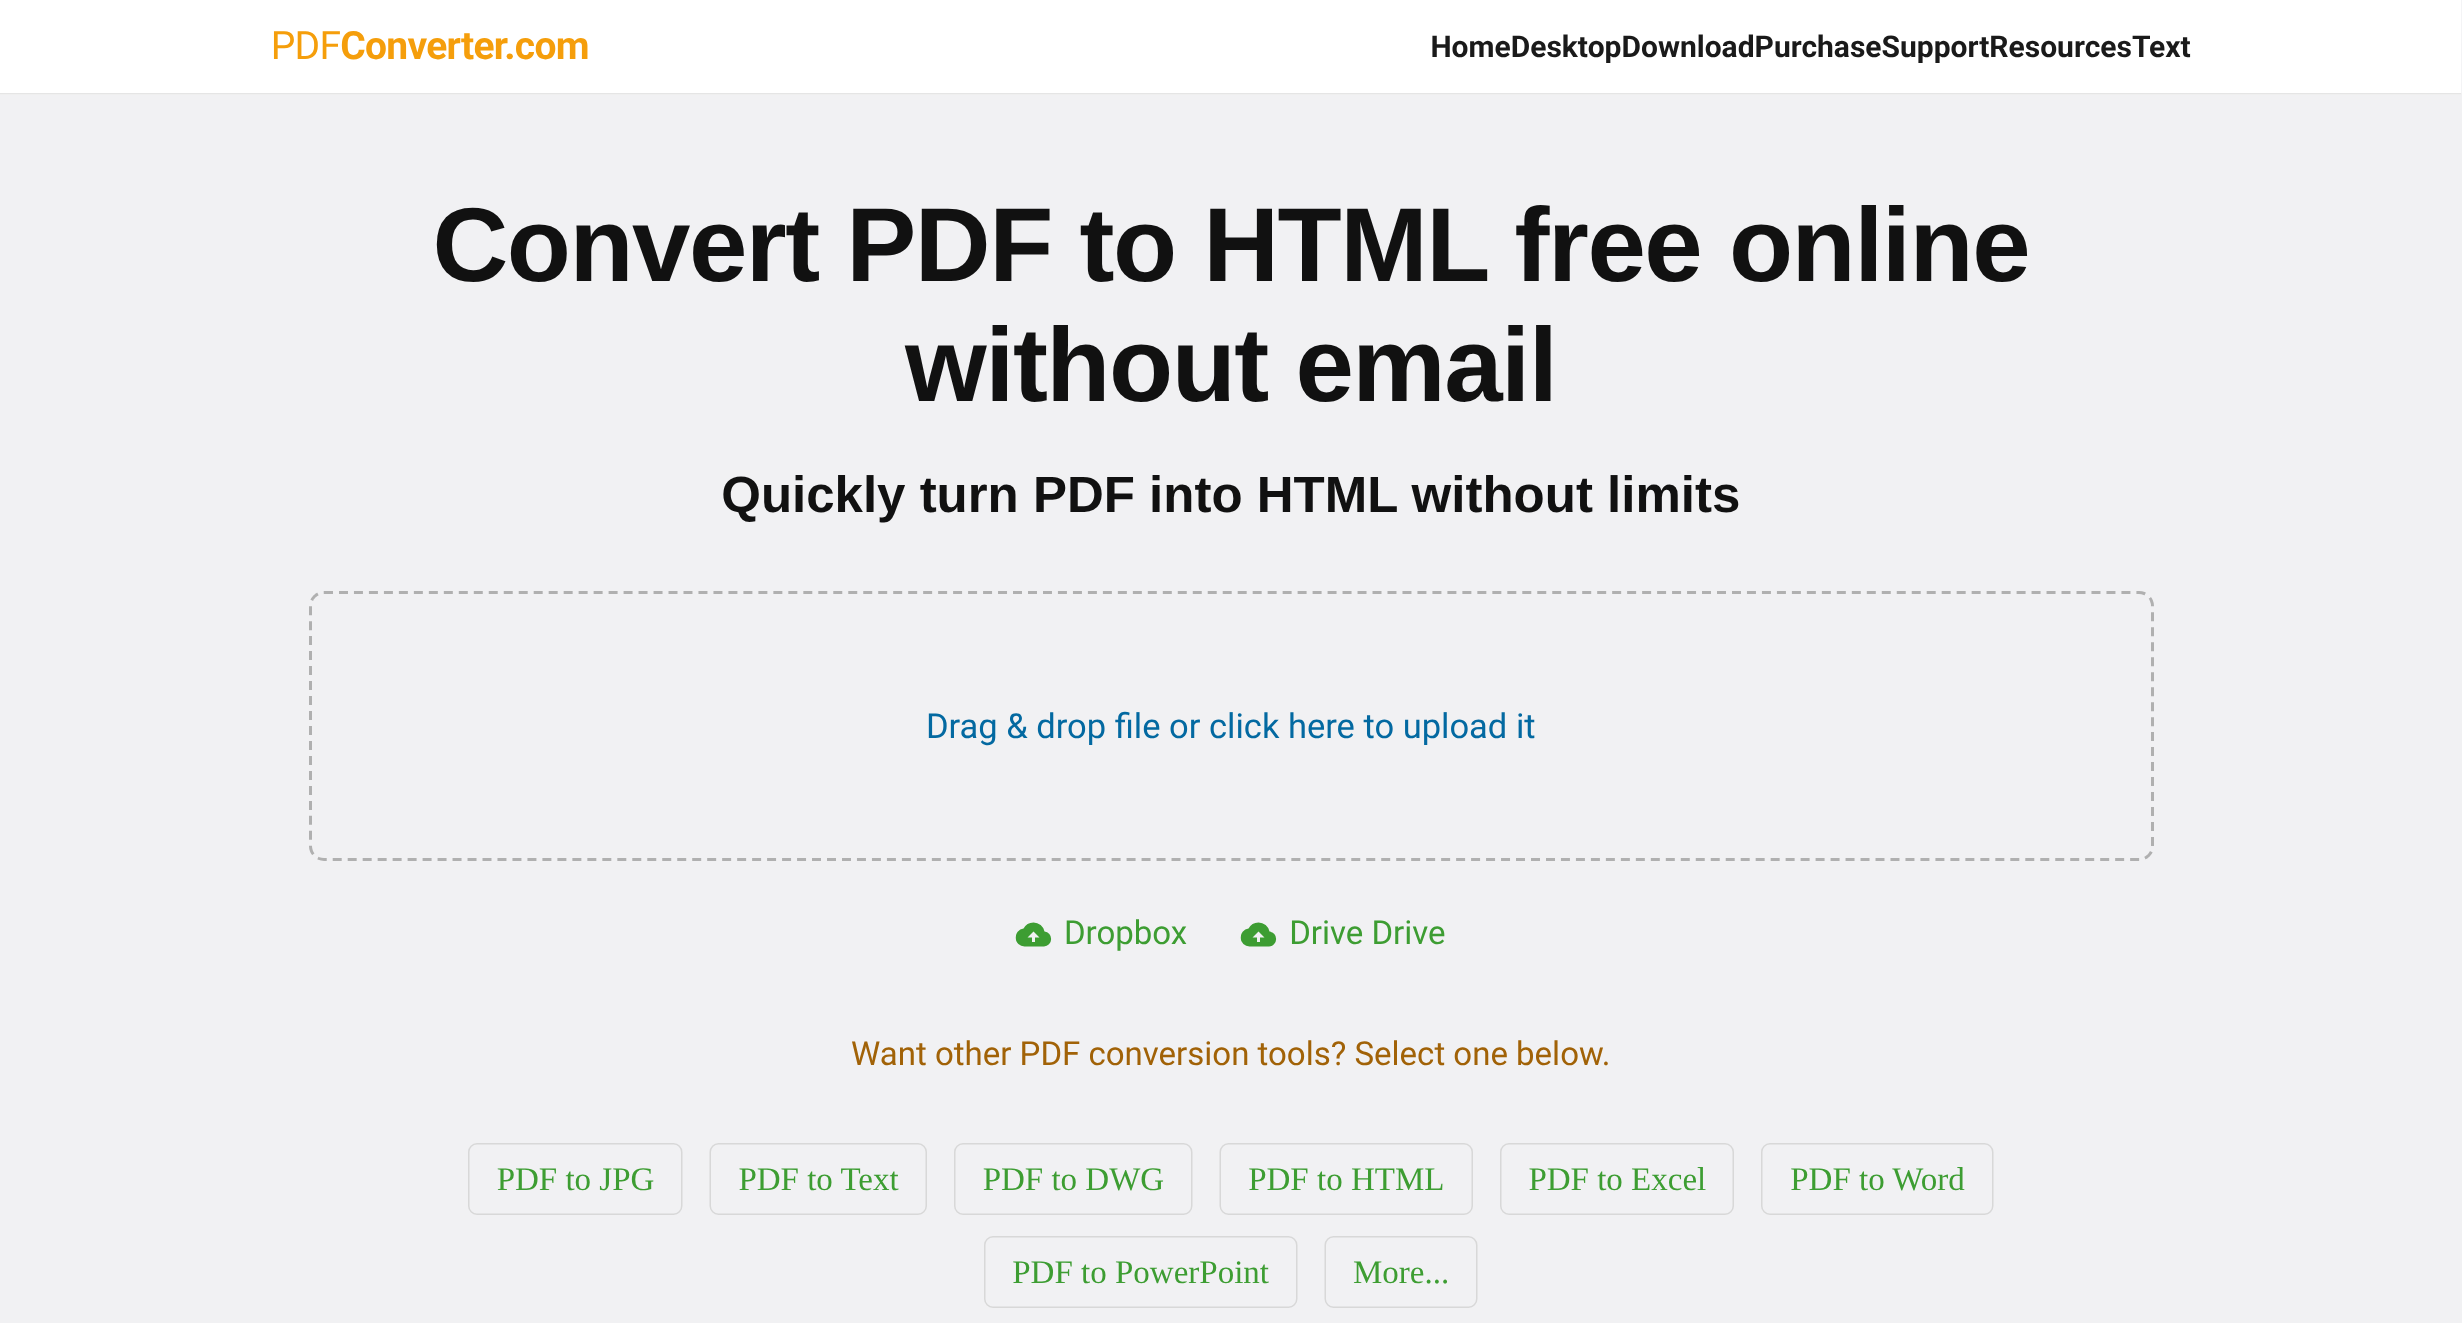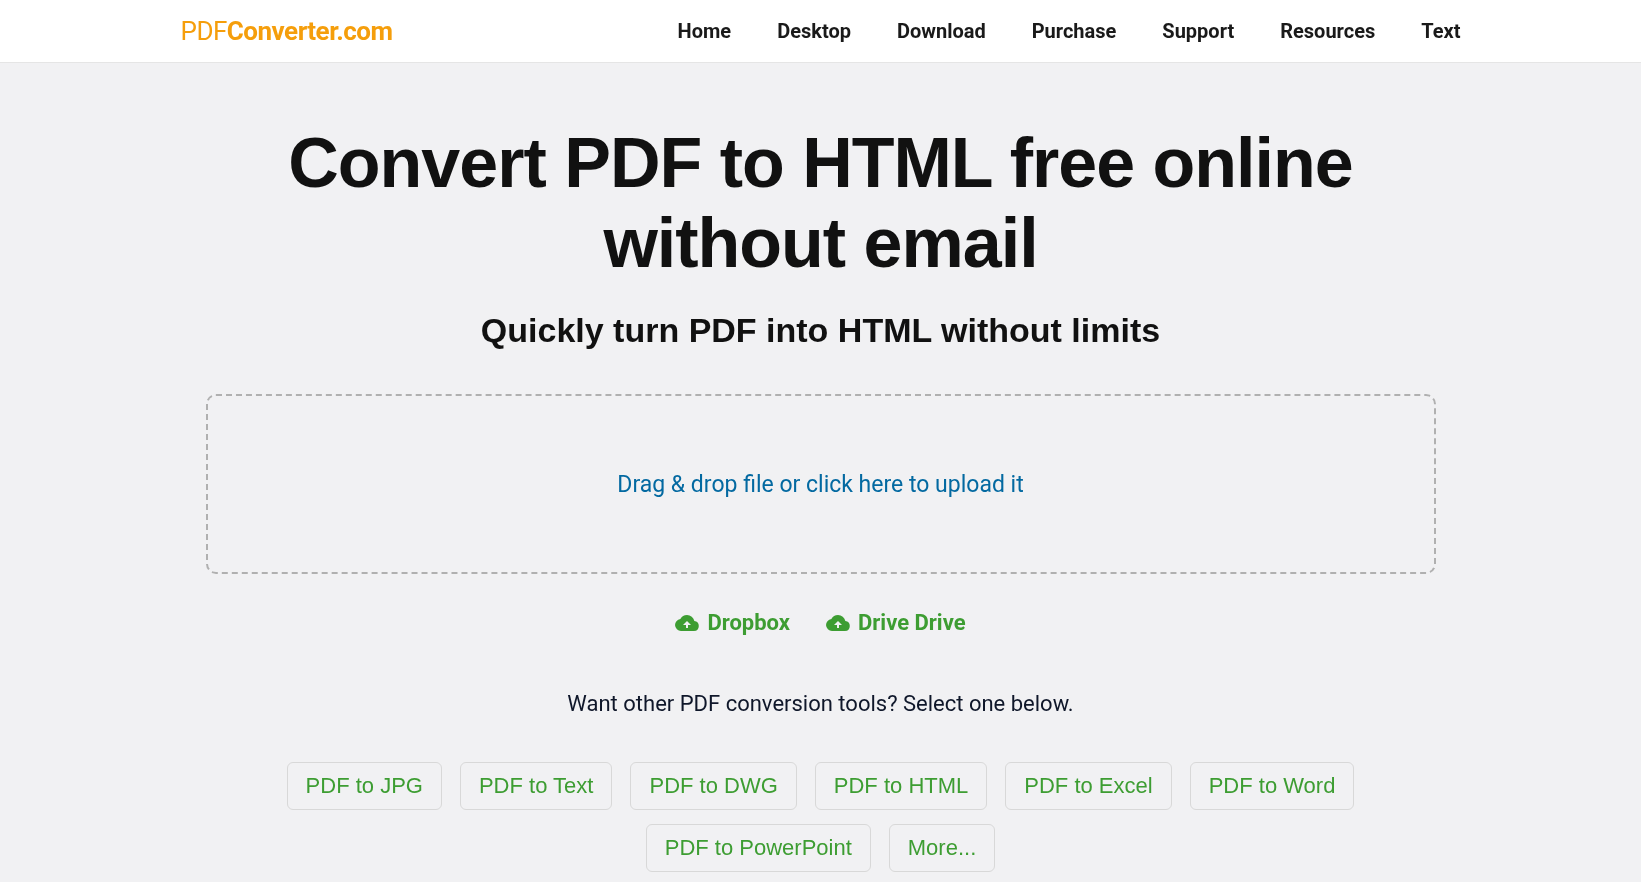--- a/index.html
+++ b/index.html
@@ -23,21 +23,20 @@
     }
     .logo {
       font-size: 26px;
       font-weight: 700;
       color: #f59e0b;
       letter-spacing: -0.5px;
     }
     .logo .bold { font-weight: 400; }
     nav {
       display: flex;
-      gap: 46px;
     }
     nav a {
       color: #1a1a1a;
       font-weight: 700;
       font-size: 20px;
       text-decoration: none;
       cursor: pointer;
     }
     main {
       max-width: 1320px;
@@ -76,58 +75,57 @@
     }
     .dropzone-text {
       font-size: 23px;
       color: #0369a1;
     }
     .cloud-row {
       display: flex;
       justify-content: center;
       gap: 36px;
       margin-bottom: 56px;
-      font-weight: bold;
     }
     .cloud-link {
       display: inline-flex;
       align-items: center;
       gap: 8px;
       color: #3d9d32;
       font-size: 22px;
       cursor: pointer;
       text-decoration: none;
     }
     .cloud-icon {
       width: 24px;
       height: 20px;
       display: inline-block;
     }
     .tools-prompt {
       font-size: 22px;
-      color: #0f172a;
+      color: #a16207;
       margin-bottom: 46px;
     }
     .tools-row {
       display: flex;
       flex-wrap: wrap;
       justify-content: center;
       gap: 14px 18px;
       max-width: 1230px;
       margin: 0 auto;
     }
     .tool-btn {
       border: 1px solid #d8d8d8;
       background: transparent;
       color: #3d9d32;
       font-size: 22px;
       padding: 10px 18px;
       border-radius: 6px;
       cursor: pointer;
-      font-family: Liberation Sans, sans-serif;
+      font-family: Liberation Serif, serif;
     }
   </style>
 </head>
 <body>
 
 <header>
   <div class="header-inner">
     <div class="logo">
       <span class="bold">PDF</span><span>Converter.com</span>
     </div>

